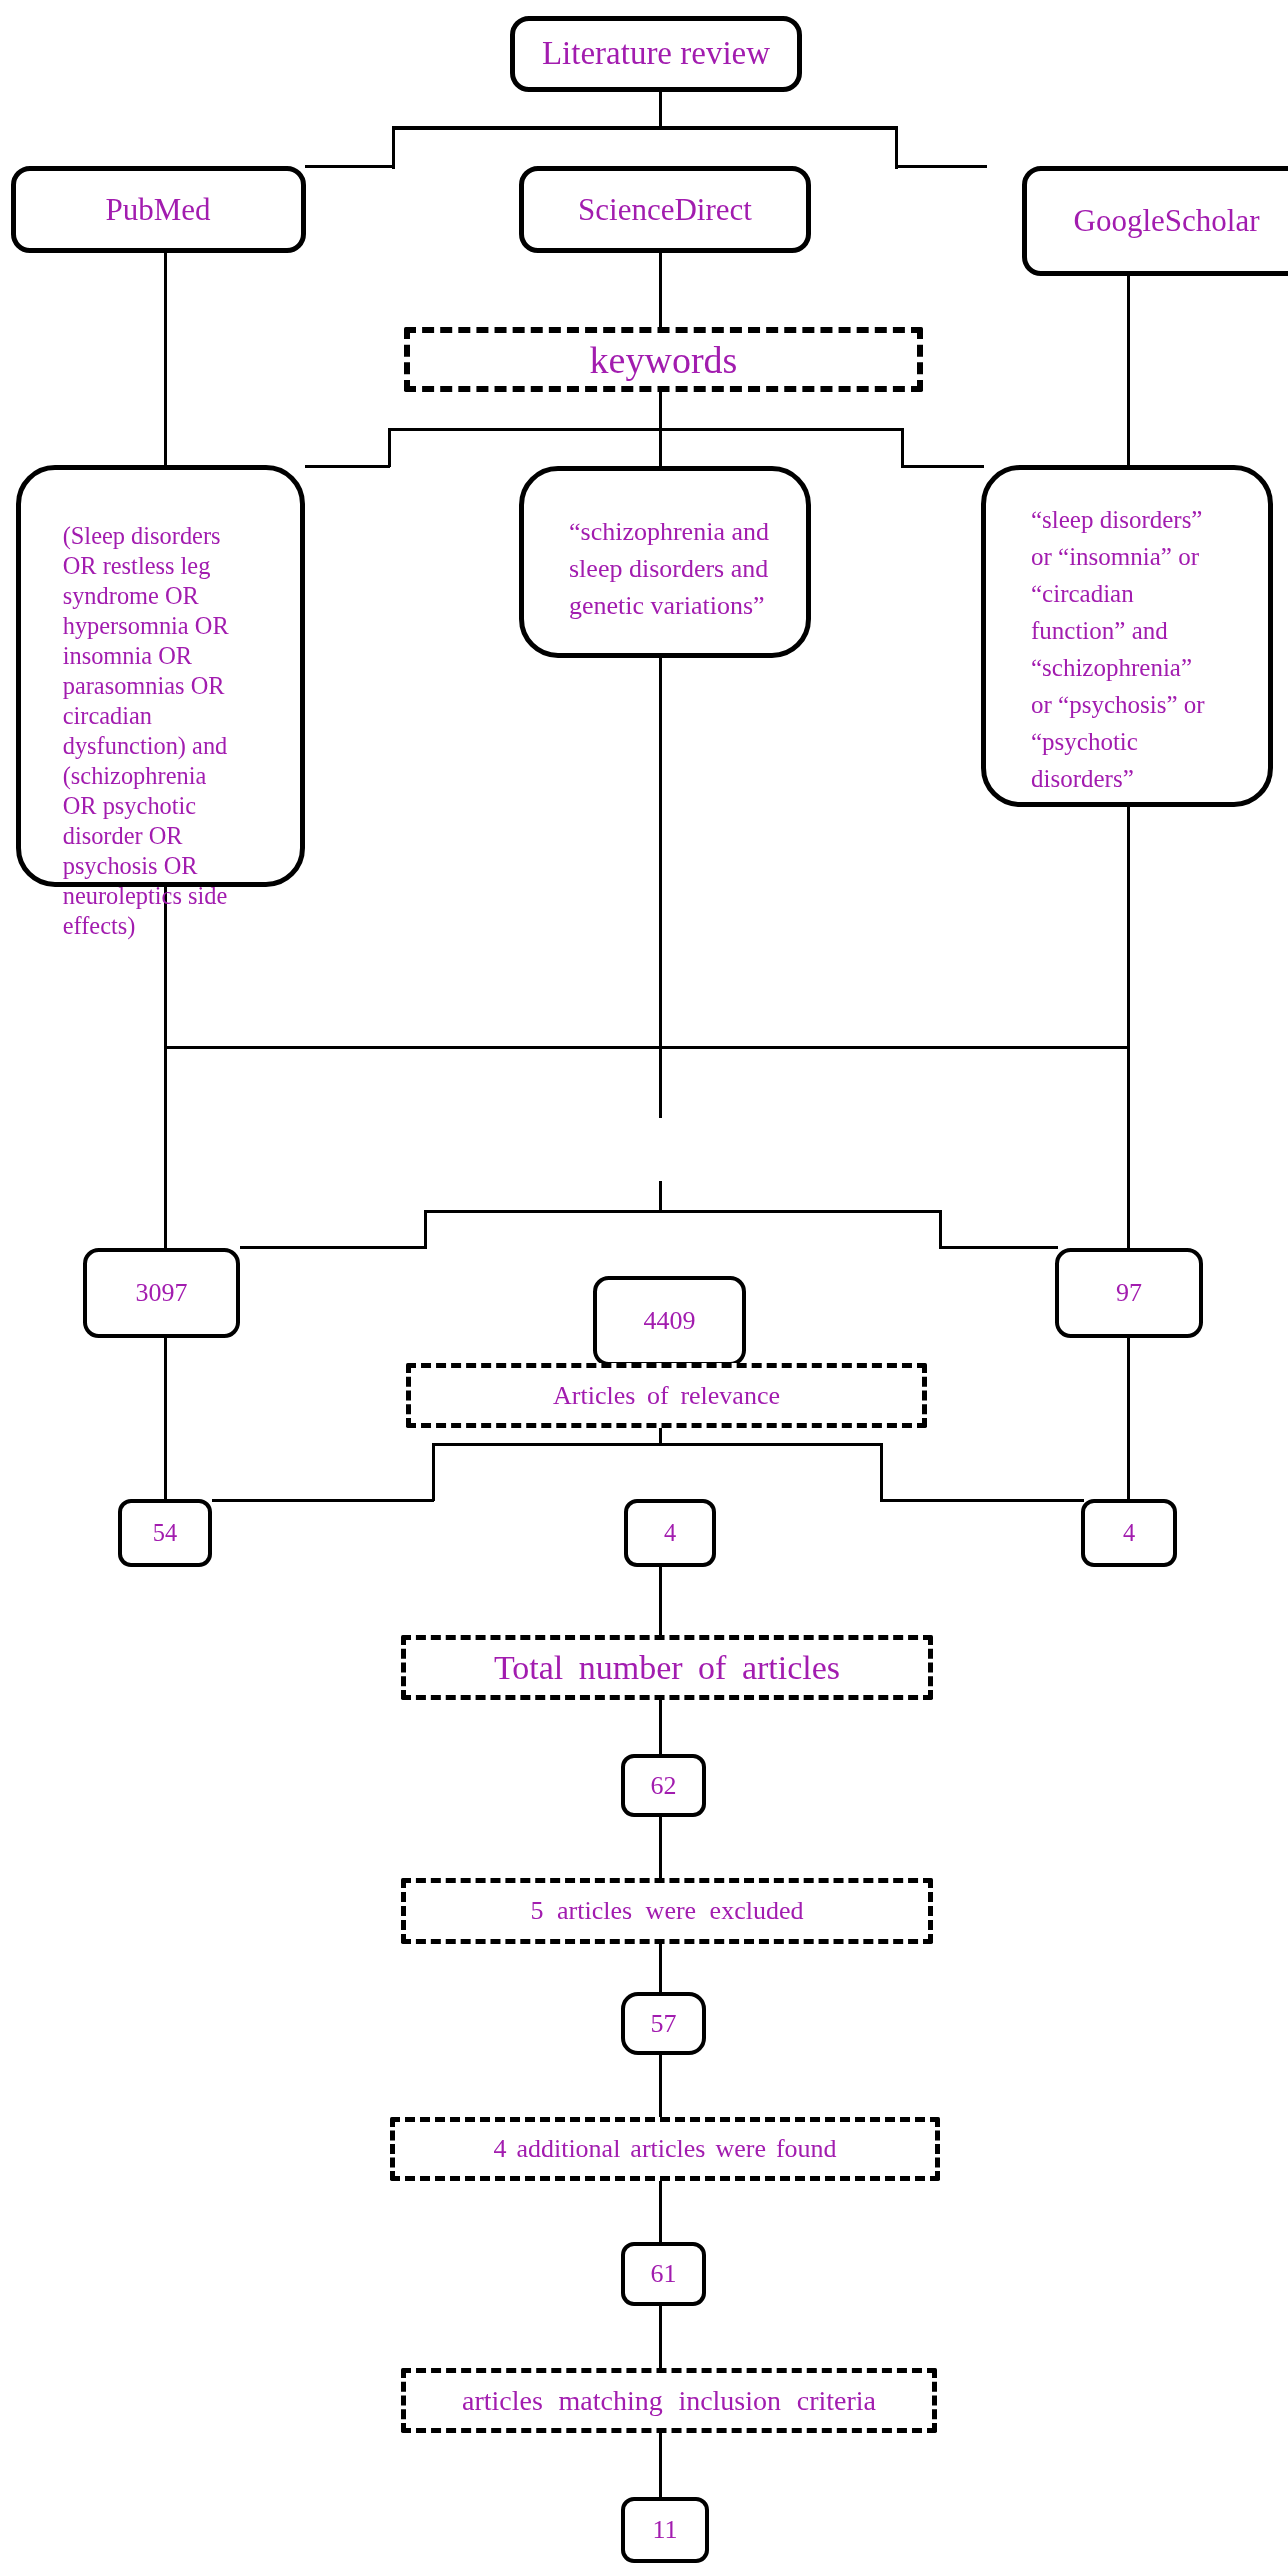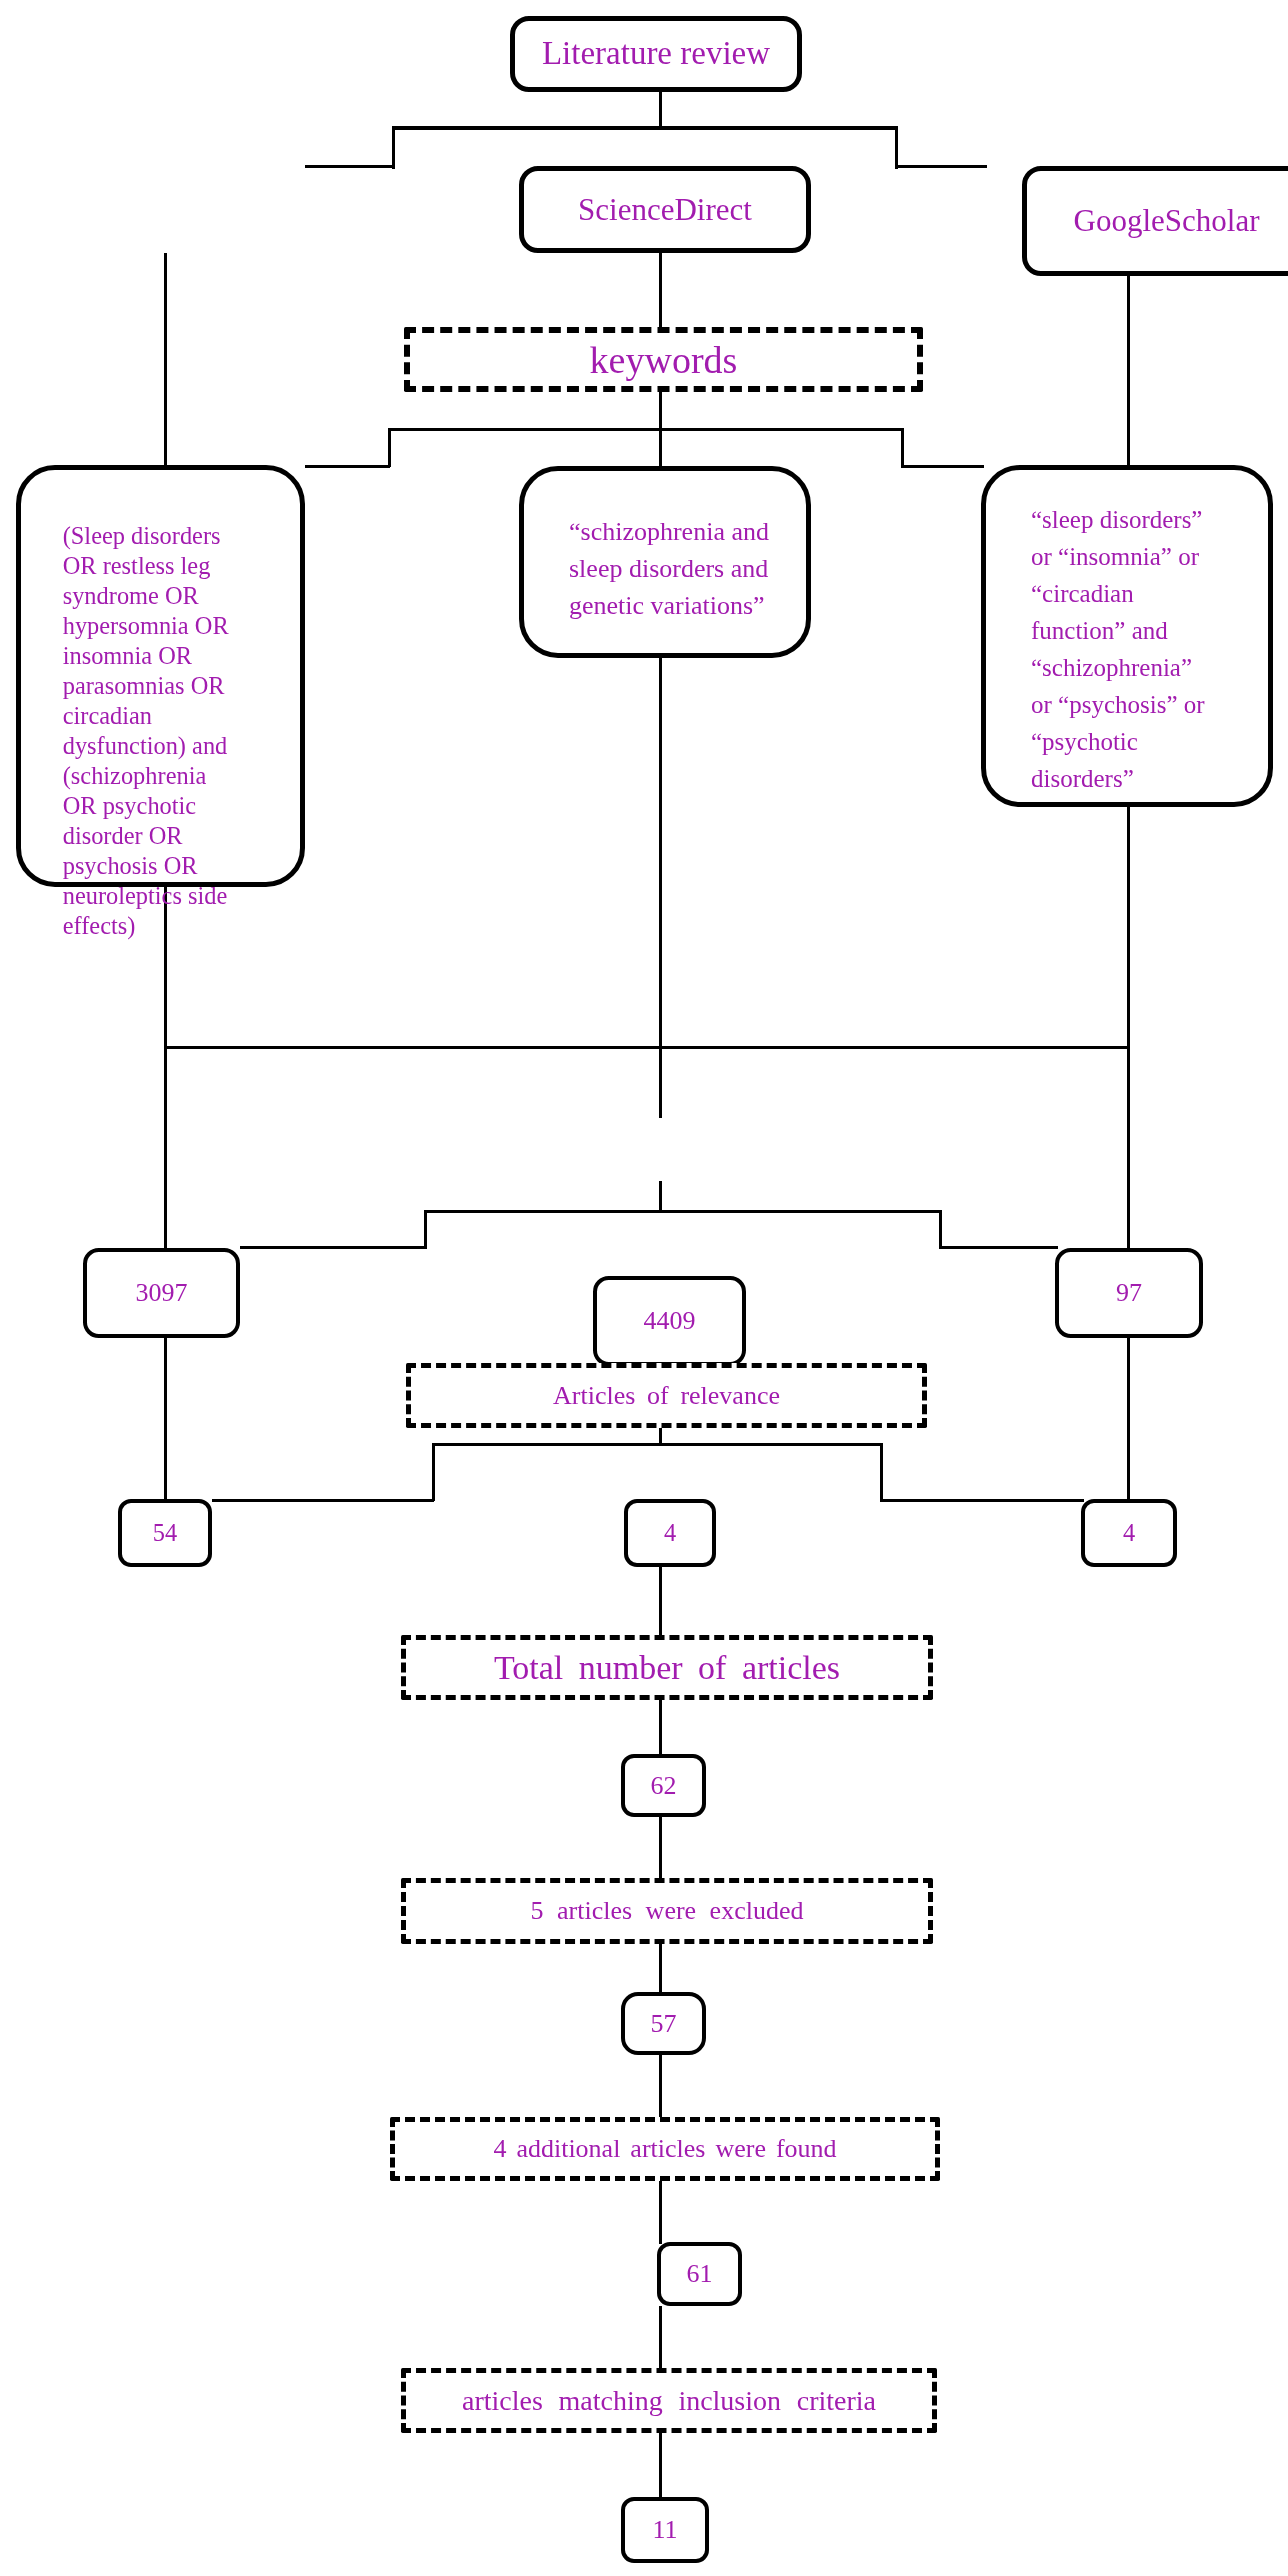--- a/index.html
+++ b/index.html
@@ -84,20 +84,23 @@
   <div class="vline" style="left:659px;top:1944px;height:50px;"></div>
   <div class="vline" style="left:659px;top:2055px;height:65px;"></div>
   <div class="vline" style="left:659px;top:2181px;height:63px;"></div>
   <div class="vline" style="left:659px;top:2306px;height:64px;"></div>
   <div class="vline" style="left:659px;top:2432px;height:66px;"></div>
 
   <div class="box" style="left:510px;top:15.7px;width:292px;height:76px;font-size:33px;">
     <span>Literature review</span>
   </div>
 
+  <div class="box" style="left:10.5px;top:166px;width:295px;height:87px;font-size:31px;">
+    <span>PubMed</span>
+  </div>
   <div class="box" style="left:519px;top:166px;width:292px;height:87px;font-size:31px;">
     <span>ScienceDirect</span>
   </div>
   <div class="box" style="left:985px;top:166px;width:289px;height:110px;font-size:31px;margin-left:37px;">
     <span>GoogleScholar</span>
   </div>
 
   <div class="dashed" style="left:404px;top:327px;width:519px;height:65px;font-size:38px;border-width:6.1px;">
     <span>keywords</span>
   </div>
@@ -172,21 +175,21 @@
   </div>
 
   <div class="box num" style="left:621px;top:1992px;width:85px;height:63px;border-radius:17px;">
     <span>57</span>
   </div>
 
   <div class="dashed" style="left:390px;top:2117px;width:550px;height:64px;font-size:26px;word-spacing:3.5px;">
     <span>4 additional articles were found</span>
   </div>
 
-  <div class="box num" style="left:621px;top:2242px;width:85px;height:64px;border-radius:13px;margin-left:36px;">
+  <div class="box num" style="left:621px;top:2242px;width:85px;height:64px;border-radius:13px;">
     <span>61</span>
   </div>
 
   <div class="dashed" style="left:401px;top:2368px;width:536px;height:65px;font-size:28px;word-spacing:8.7px;">
     <span>articles matching inclusion criteria</span>
   </div>
 
   <div class="box num" style="left:621px;top:2497px;width:88px;height:66px;border-radius:13px;">
     <span>11</span>
   </div>

